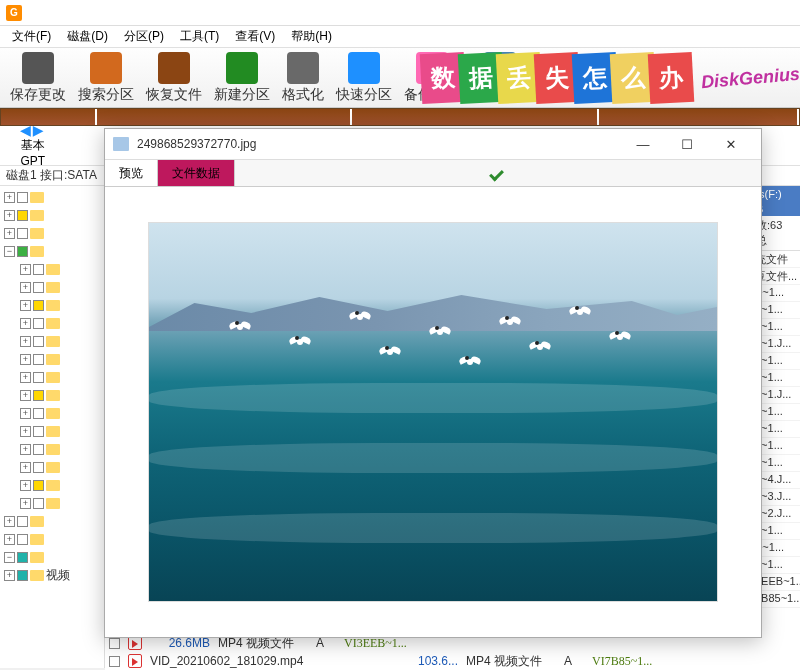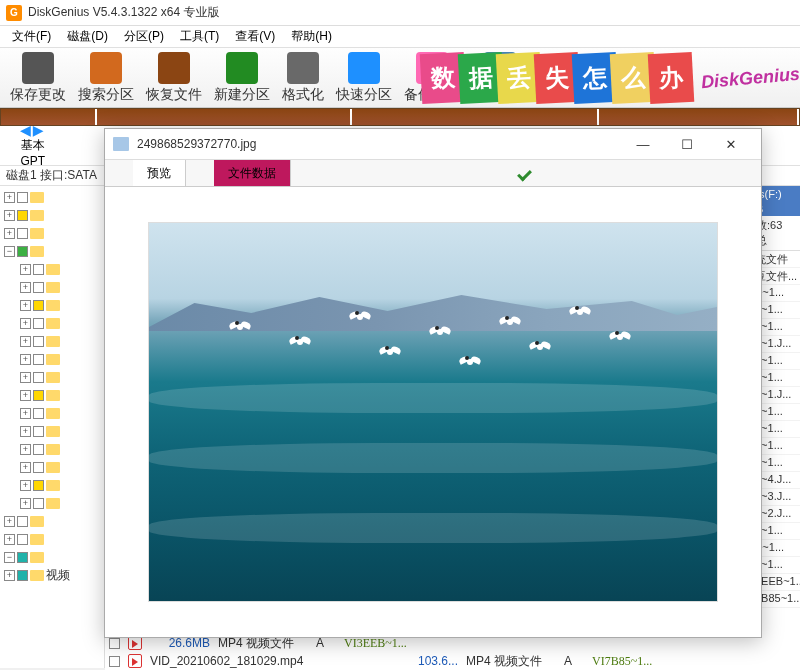--- a/index.html
+++ b/index.html
@@ -68,42 +68,41 @@
 .fr-attr { width: 20px; color: #333; }
 .fr-short { color: #4d7c0f; font-family: Liberation Serif, serif; }
 
 
 .dialog { position: absolute; left: 104px; top: 128px; width: 658px; height: 510px; background: #fff; border: 1px solid #aaa; box-shadow: 0 4px 20px rgba(0,0,0,.25); display: flex; flex-direction: column; }
 .dlg-title { height: 30px; display: flex; align-items: center; padding: 0 8px; }
 .dlg-icon { width: 16px; height: 14px; background: #a7c7e7; margin-right: 8px; border-radius: 1px; }
 .dlg-name { flex: 1; color: #333; }
 .dlg-ctrl { width: 44px; height: 28px; display: flex; align-items: center; justify-content: center; cursor: pointer; font-size: 13px; color:#333; }
 .dlg-tabs { height: 28px; border-top: 1px solid #ddd; border-bottom: 1px solid #ccc; display: flex; align-items: stretch; background: #f7f7f7; }
-.dlg-tab { padding: 0 14px; display: flex; align-items: center; cursor: pointer; border-right: 1px solid #ccc; background: #fff; margin-left: 28px; }
+.dlg-tab { padding: 0 14px; display: flex; align-items: center; cursor: pointer; border-right: 1px solid #ccc; background: #fff; }
 .dlg-tab.inactive { background: #be185d; }
 .dlg-status { flex: 1; display: flex; align-items: center; justify-content: center; gap: 6px; color: #2e8b2e; font-weight: bold; }
 .check { width: 16px; height: 12px; position: relative; }
 .check::after { content:""; position:absolute; left:0; top:3px; width:10px; height:5px; border-left:3px solid #2e8b2e; border-bottom:3px solid #2e8b2e; transform: rotate(-45deg); }
 .dlg-body { flex: 1; background: #fff; display: flex; align-items: center; justify-content: center; padding: 20px; }
 .preview-img { width: 570px; height: 380px; background: linear-gradient(to bottom,#cfe3ee 0%,#b8d4e3 20%,#7aa8bc 26%,#1a7a8c 42%,#0f6578 60%,#0a5568 80%,#084455 100%); position: relative; overflow: hidden; border:1px solid #ddd; }
 .mountain { position:absolute; top:68px; left:0; right:0; height:40px; background: linear-gradient(to right,#6b8aa8 0%,#7a95b0 40%,#8aa5bd 70%,#95afc5 100%); clip-path: polygon(0 90%,8% 30%,18% 55%,30% 15%,42% 50%,55% 10%,70% 45%,85% 25%,93% 60%,100% 40%,100% 100%,0 100%); }
 .bird { position:absolute; width:22px; height:14px; }
 .bird::before,.bird::after { content:""; position:absolute; top:4px; width:10px; height:6px; background:#fff; border-radius:50% 50% 0 0; }
 .bird::before{ left:0; transform:rotate(-25deg); }
 .bird::after{ right:0; transform:rotate(25deg); }
 .bird .body{ position:absolute; left:8px; top:6px; width:6px; height:6px; background:#fff; border-radius:50%; }
 .bird .head{ position:absolute; left:6px; top:3px; width:4px; height:4px; background:#222; border-radius:50%; }
 .wave { position:absolute; left:0; right:0; height:30px; background: rgba(255,255,255,.15); border-radius: 40%; }
 </style>
 </head>
 <body>
 
 <div class="titlebar">
   <div class="logo">G</div>
-  <div class="title-text">DiskGenius V5.4.3.1322 x64 专业版</div>
 </div>
 
 <div class="menubar">
   <div class="menu-item">文件(F)</div>
   <div class="menu-item">磁盘(D)</div>
   <div class="menu-item">分区(P)</div>
   <div class="menu-item">工具(T)</div>
   <div class="menu-item">查看(V)</div>
   <div class="menu-item">帮助(H)</div>
 </div>

